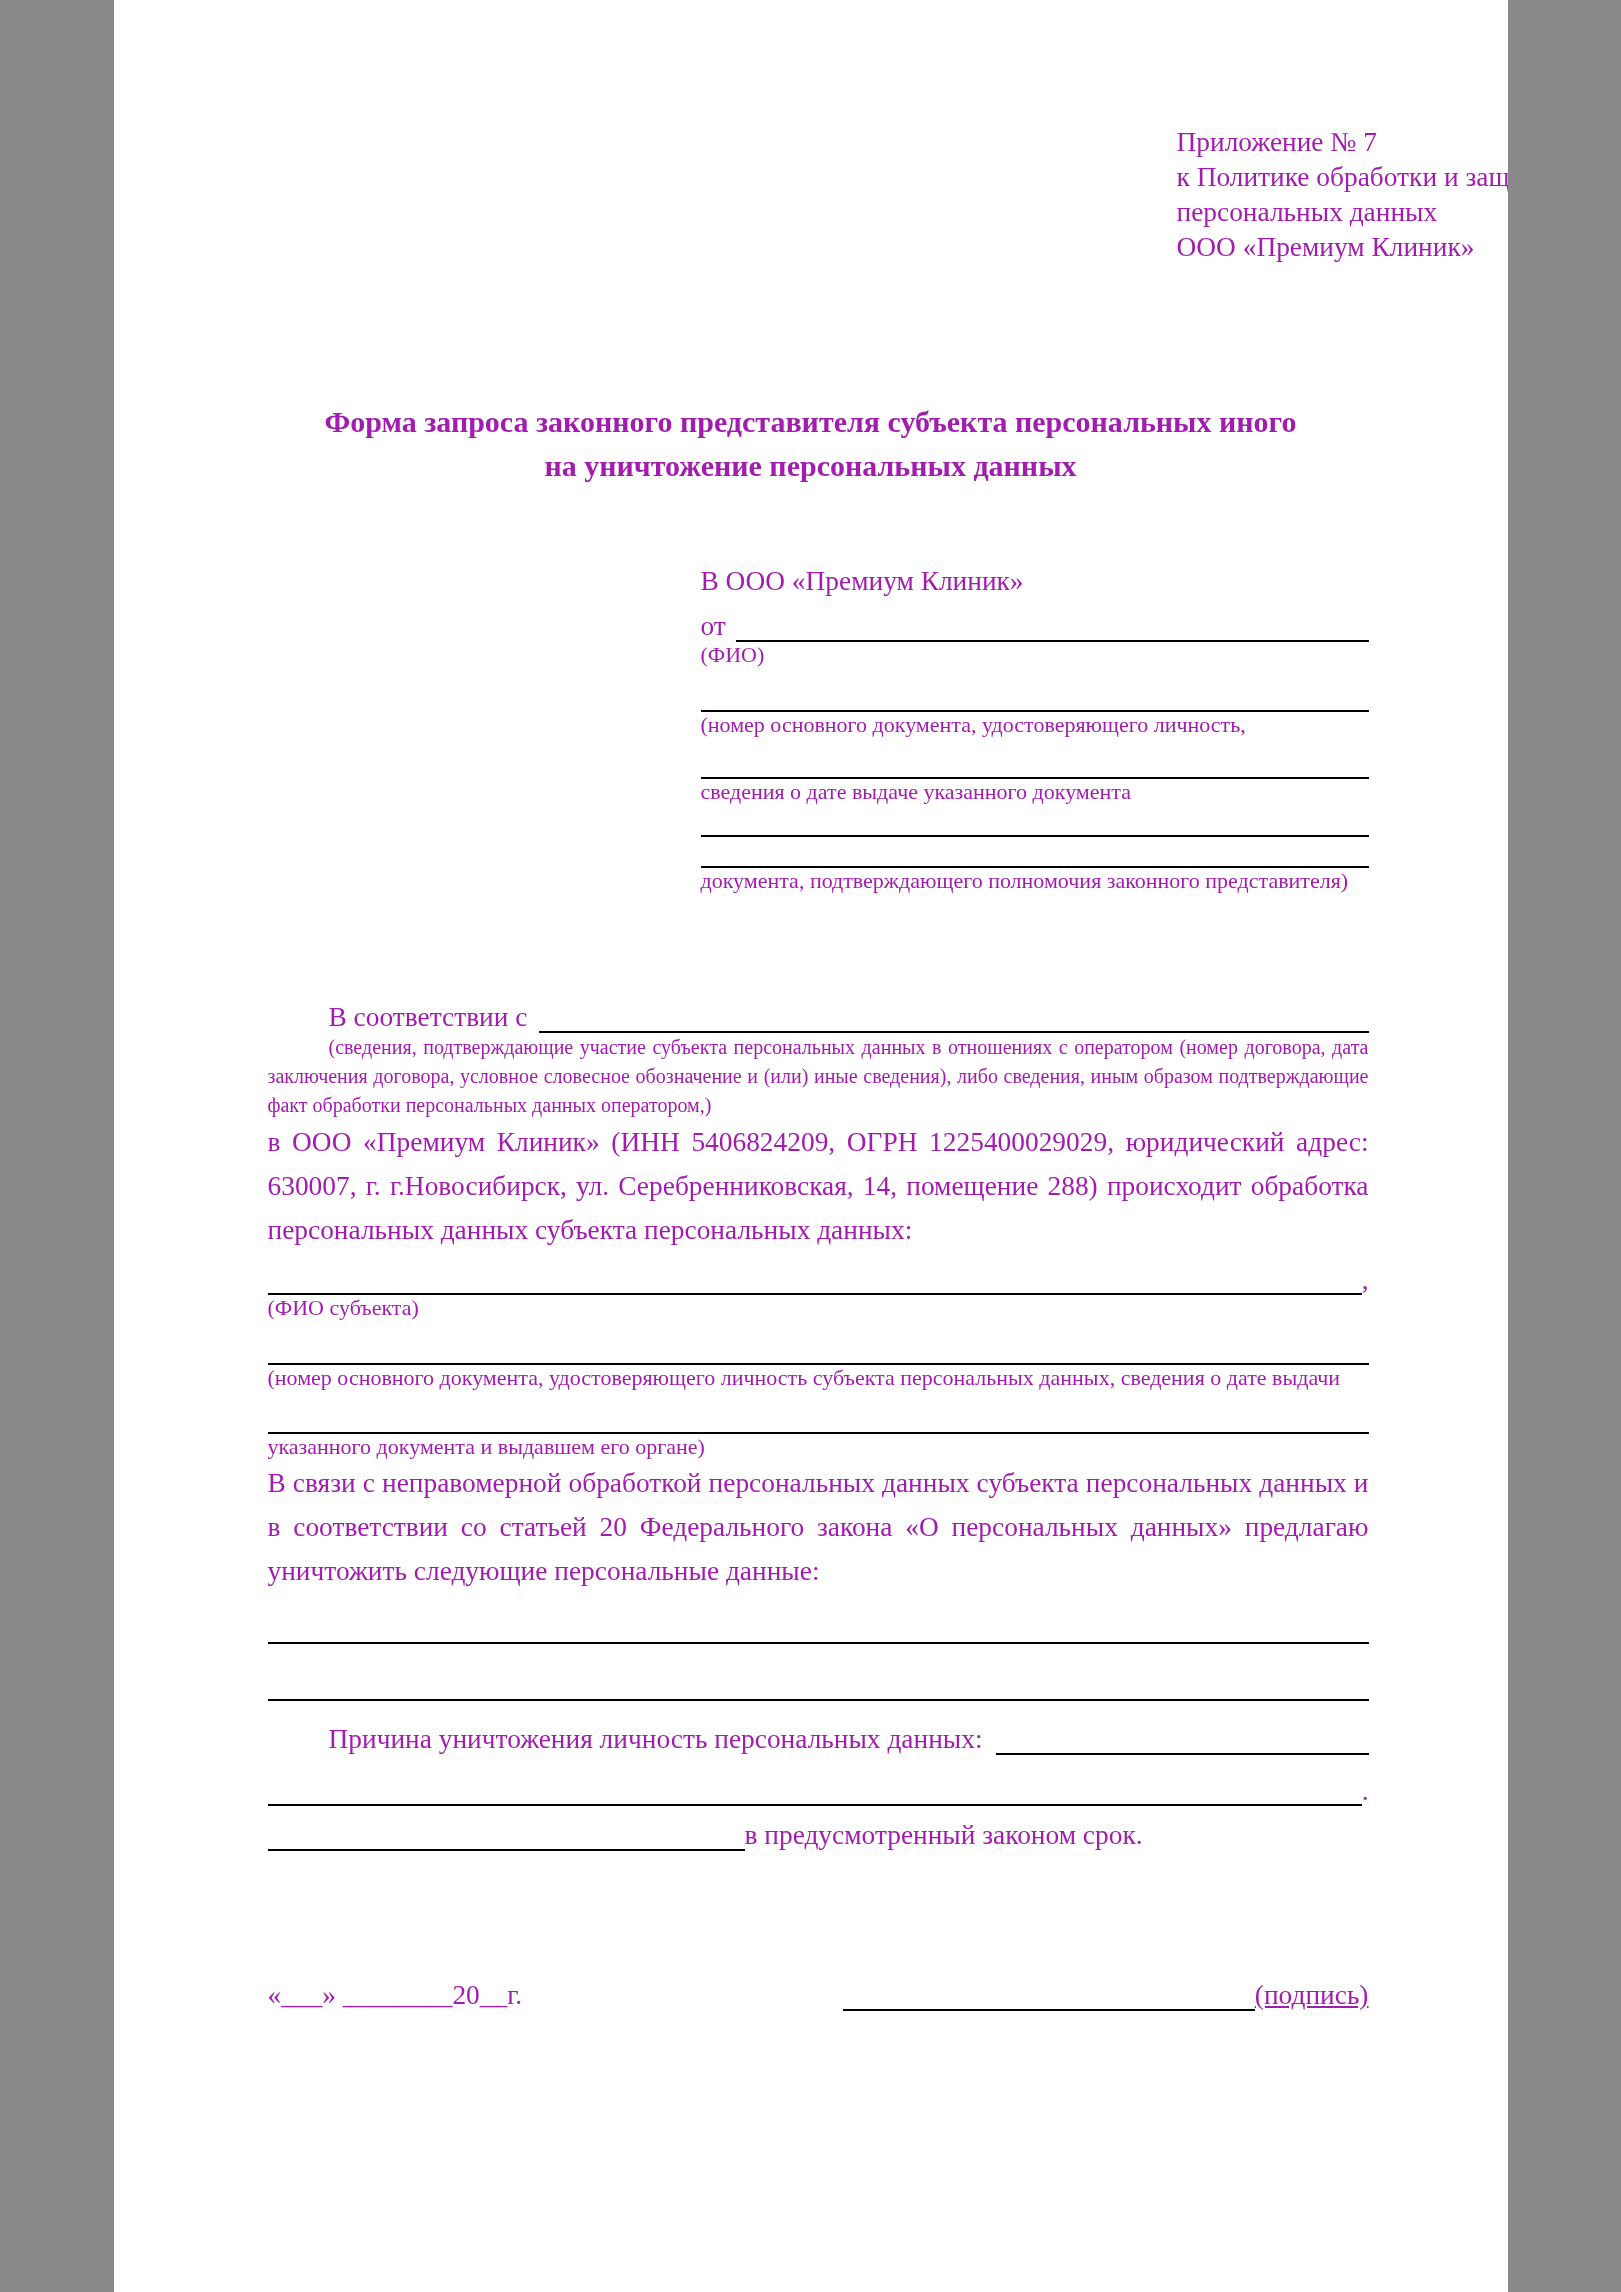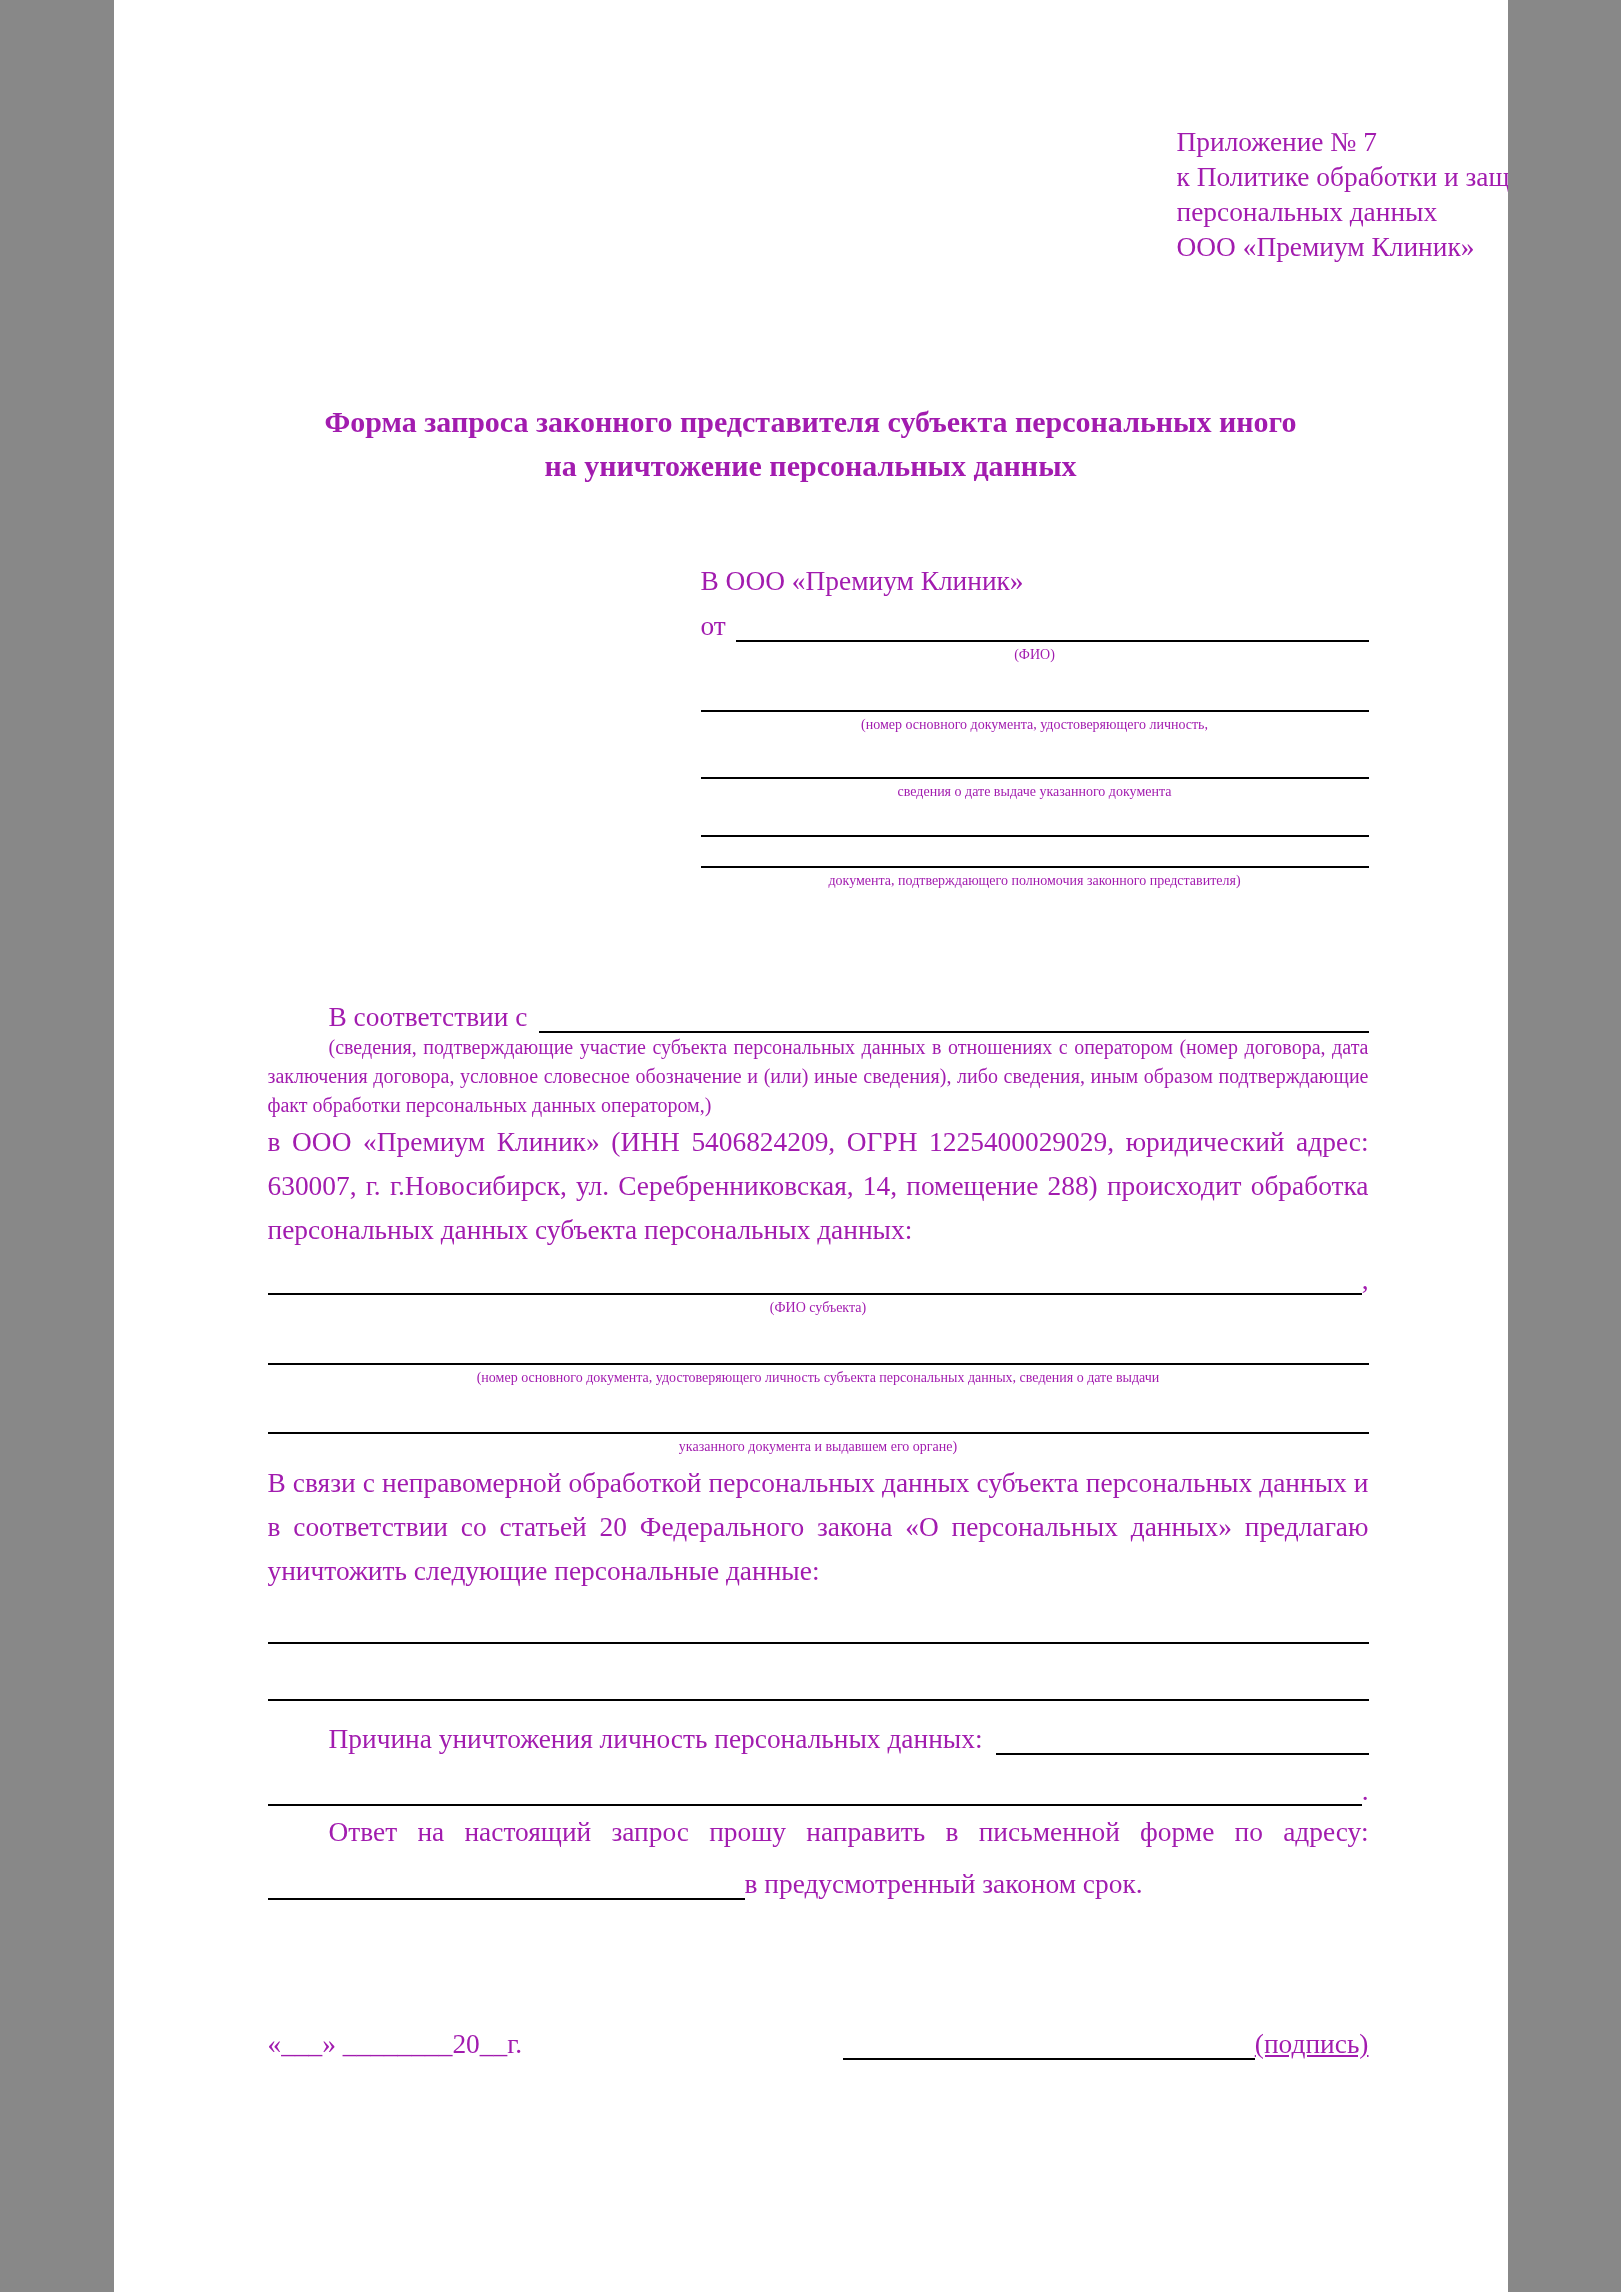--- a/index.html
+++ b/index.html
@@ -34,23 +34,23 @@
     width:668px;
     margin:74px 139px 0 auto;
   }
   .addr-to { line-height:39px; }
   .row { display:flex; align-items:flex-end; }
   .fill { border-bottom:2px solid #000; }
   .grow { flex:1 1 auto; }
   .from-row { height:41px; }
   .from-row .label { white-space:nowrap; padding-right:9.8px; }
   .cap {
-    font-size:14px;
+    font-size:22px;
     line-height:26.5px;
-    text-align:center;
+    text-align:left;
   }
   .field-line { height:41px; border-bottom:2px solid #000; }
   .field-line.tall { height:43px; }
   .field-line.short { height:31px; }
   
   .body { margin:94px 139px 0 154px; font-size:27.4px; }
   .accordance-row { height:45px; padding-left:61px; }
   .accordance-row .label { white-space:nowrap; padding-right:11.8px; }
   .small-par {
     font-size:20px;
@@ -157,21 +157,20 @@
 
     <div class="row reason-row">
       <span class="label">Причина уничтожения личность персональных данных:</span>
       <span class="fill grow"></span>
     </div>
     <div class="row dot-row">
       <span class="fill grow"></span>
       <span class="tail">.</span>
     </div>
 
-    <div class="response-par">Ответ на настоящий запрос прошу направить в письменной форме по адресу:</div>
     <div class="row response-row">
       <span class="fill"></span>
       <span class="tail">в предусмотренный законом срок.</span>
     </div>
   </div>
 
   <div class="footer-row">
     <div>«___» ________20__г.</div>
     <div class="sig-group">
       <span class="fill"></span>

